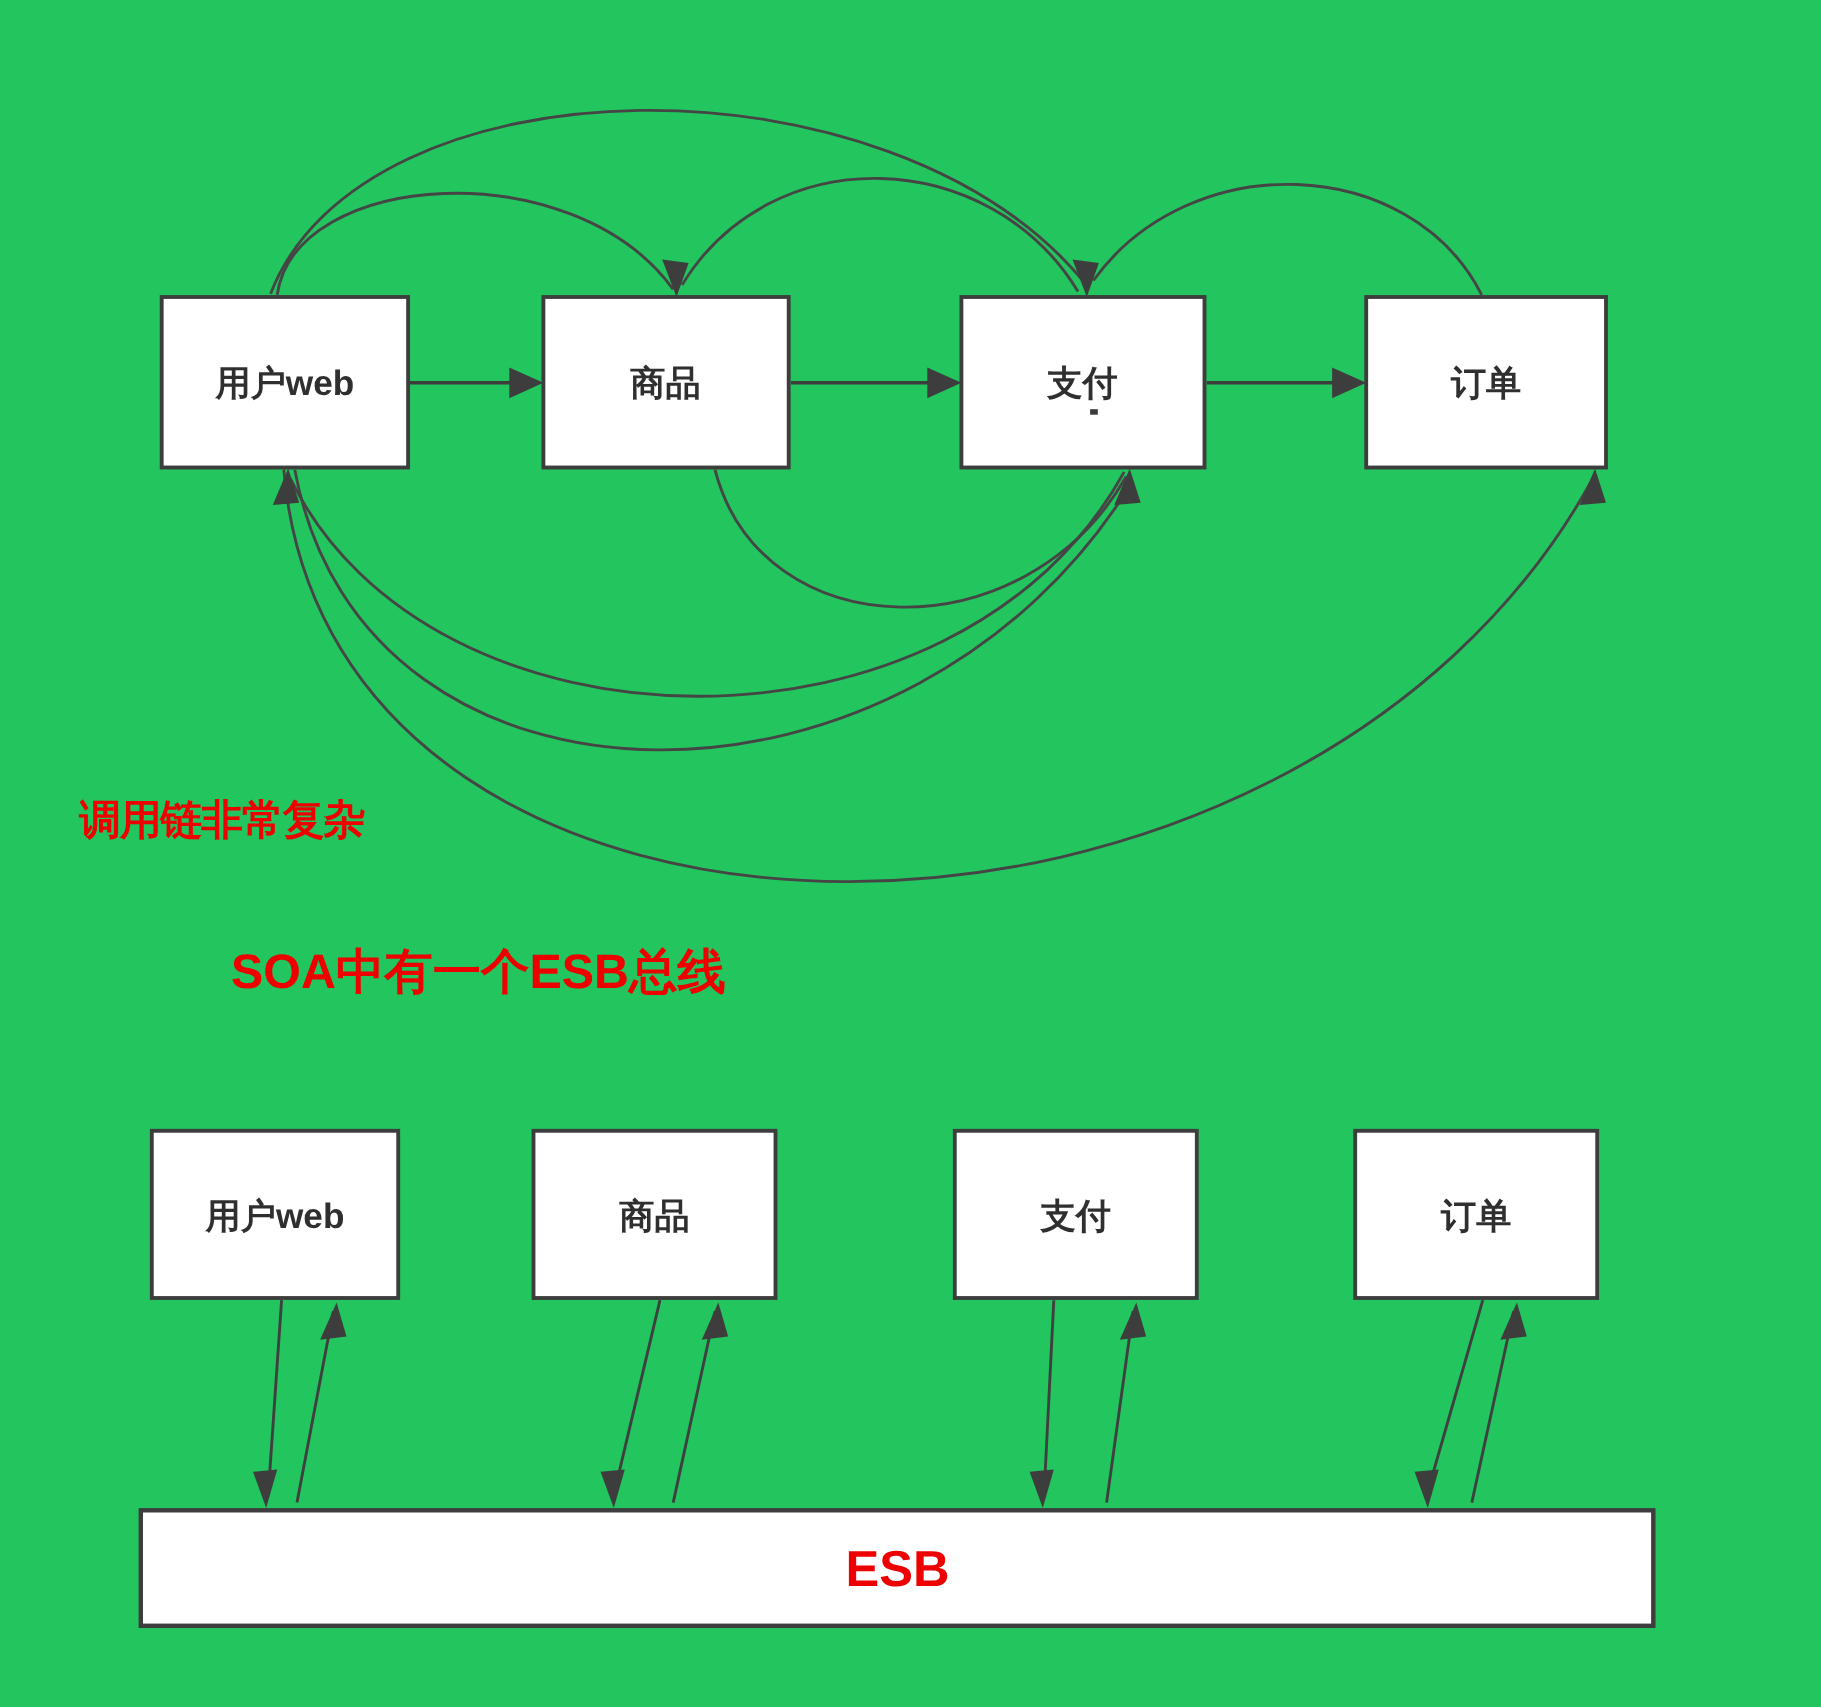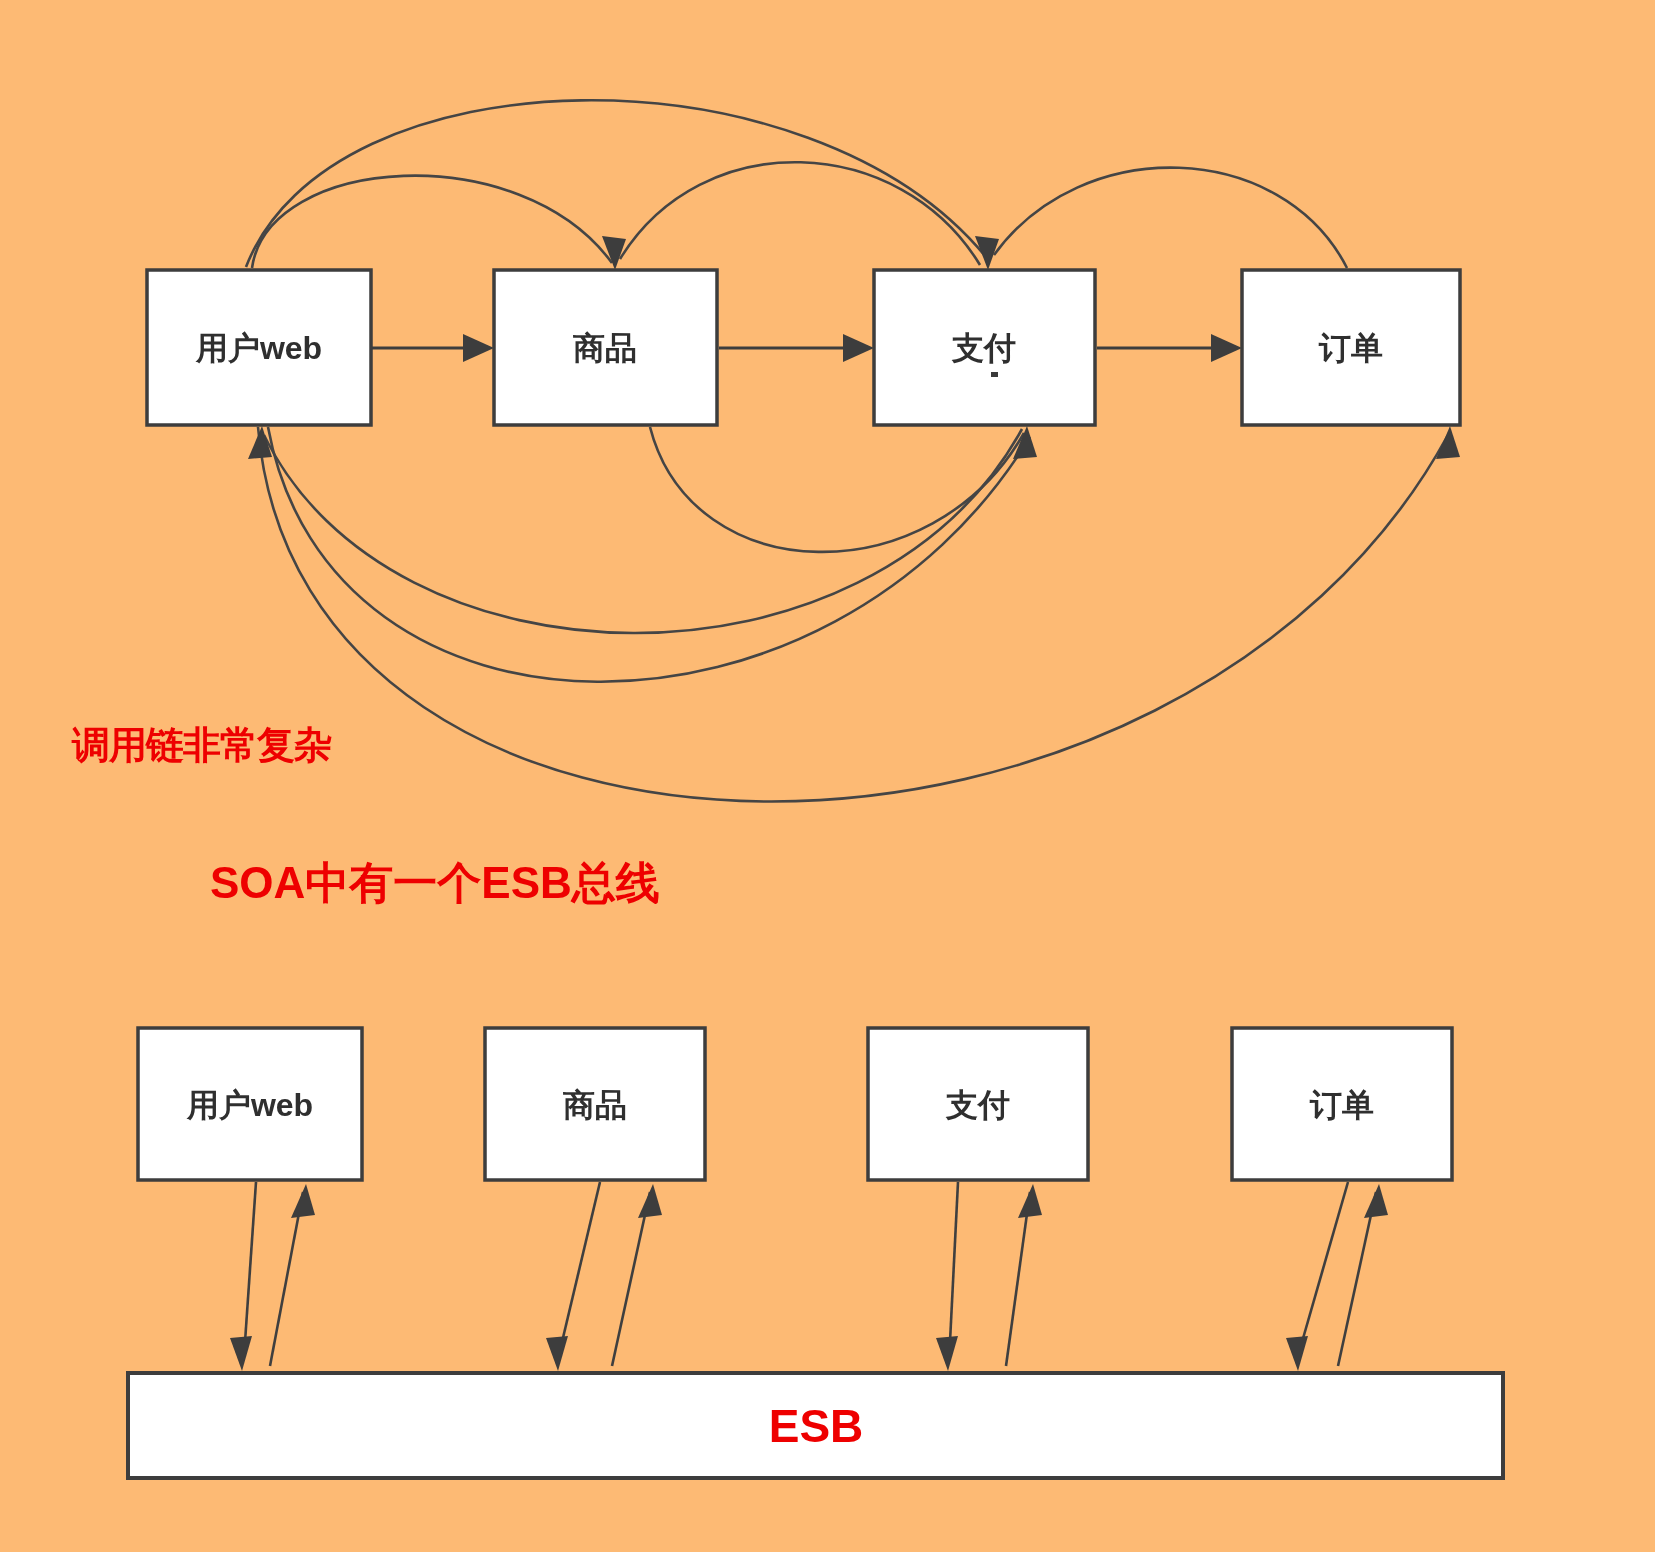--- a/index.html
+++ b/index.html
@@ -1,16 +1,16 @@
 <!DOCTYPE html>
 <html><head>
 <meta charset="utf-8">
 <style>
   html,body{margin:0;padding:0;background:#ffffff;}
-  .canvas-wrap{position:relative;width:1655px;height:1552px;background:#fdba74;overflow:hidden;}
+  .canvas-wrap{position:relative;width:1655px;height:1552px;background:#22c55e;overflow:hidden;}
   svg{display:block;font-family:"Liberation Sans","DejaVu Sans",sans-serif;}
   .box{fill:#ffffff;stroke:#3d3d3d;stroke-width:3.5px;}
   .bus{fill:#ffffff;stroke:#3d3d3d;stroke-width:4px;}
   .edge{fill:none;stroke:#454545;stroke-width:2.6px;}
   .edge-straight{stroke:#3d3d3d;stroke-width:3.2px;}
   .link{fill:none;stroke:#3f3f3f;stroke-width:2.6px;}
   .ah{fill:#3d3d3d;stroke:none;}
   .node-label{fill:#2f2f2f;font-size:32px;font-weight:bold;text-anchor:middle;}
   .red-caption-1{fill:#ee0000;font-size:38px;font-weight:bold;letter-spacing:-1px;}
   .red-caption-2{fill:#ee0000;font-size:44px;font-weight:bold;}

